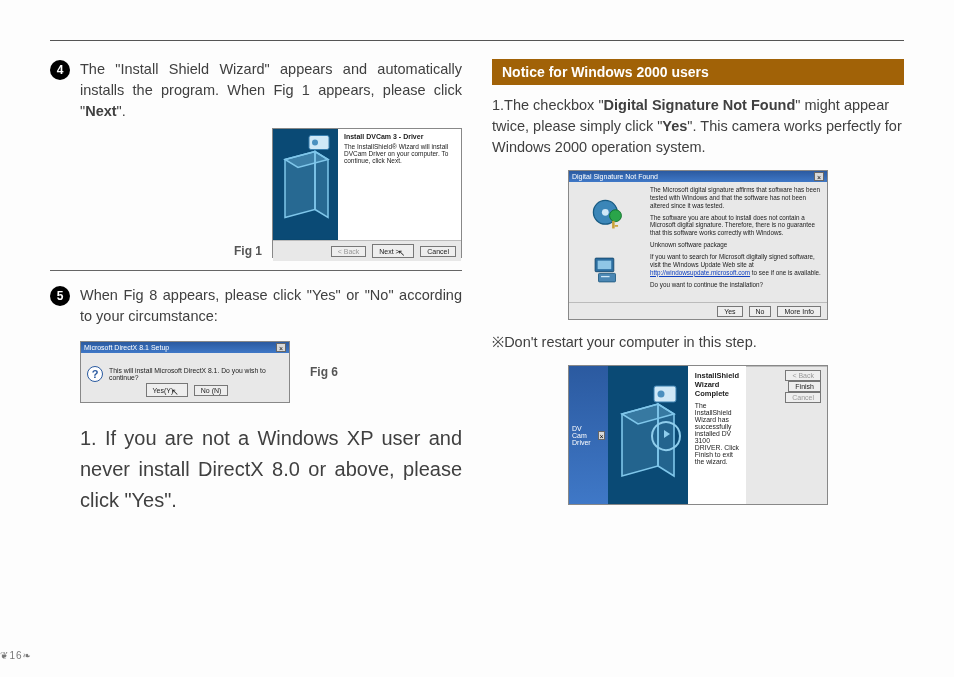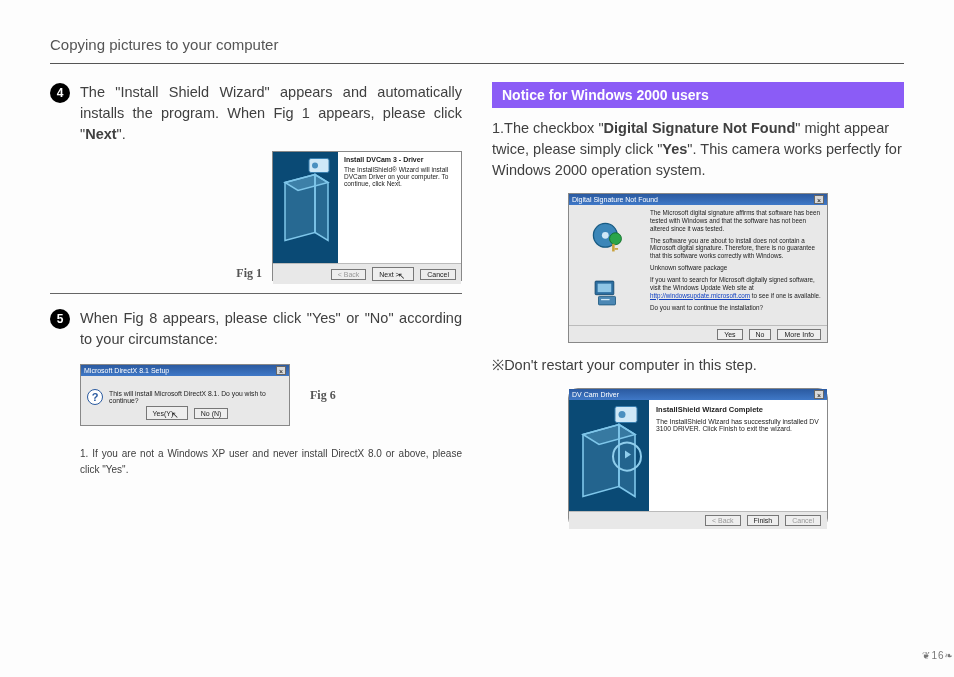--- a/index.html
+++ b/index.html
@@ -7,29 +7,29 @@
   .page { width: 954px; height: 677px; position: relative; padding: 36px 50px 18px 50px; }
   .header-title { font-size: 15px; color: #555; padding-bottom: 6px; }
   .hr1 { border: none; border-top: 1.5px solid #555; margin-top: 4px; }
   .cols { display: flex; gap: 30px; margin-top: 18px; }
   .col { flex: 1 1 50%; }
   .step { display: flex; gap: 10px; }
   .badge { width: 20px; height: 20px; border-radius: 50%; background: #000; color: #fff; font-size: 12px; font-weight: bold; display: flex; align-items: center; justify-content: center; flex: 0 0 20px; margin-top: 1px; }
   .step-text { font-size: 14.5px; line-height: 1.45; text-align: justify; }
   .step-text .bold { font-weight: bold; }
   .fig1-wrap { display: flex; align-items: flex-end; justify-content: flex-end; gap: 10px; margin-top: 6px; margin-bottom: 10px; }
-  .fig-label { font-size: 12px; font-weight: bold; color: #555; font-family: Liberation Serif, serif; }
+  .fig-label { font-size: 12px; font-weight: bold; color: #555; }
   .sep { border: none; border-top: 1px solid #666; margin: 12px 0 14px 0; }
   .sublist { margin-left: 30px; margin-top: 20px; }
-  .sublist p { font-size: 10px; line-height: 1.55; text-align: justify; margin-bottom: 14px; }
-  .notice-header { background: #8b5cf6; color: #fff; font-weight: bold; font-size: 14px; padding: 5px 10px; }
+  .sublist p { font-size: 20px; line-height: 1.55; text-align: justify; margin-bottom: 14px; }
+  .notice-header { background: #a16207; color: #fff; font-weight: bold; font-size: 14px; padding: 5px 10px; }
   .right-text { font-size: 14.5px; line-height: 1.45; margin-top: 10px; }
   .right-text .bold { font-weight: bold; }
   .fig2-wrap { display: flex; align-items: center; gap: 20px; margin: 14px 0 8px 30px; }
-  .page-num { position: absolute; bottom: 16px; left: 0; right: 0; text-align: right; font-size: 10px; color: #777; letter-spacing: 1px; }
+  .page-num { position: absolute; bottom: 16px; left: 0; right: 0; text-align: left; font-size: 10px; color: #777; letter-spacing: 1px; }
   .center-img { display:flex; justify-content:center; margin: 12px 0; }
 
   
   .win { border: 1px solid #888; background: #e8e8e8; font-size: 7px; color: #222; }
   .win-title { background: linear-gradient(#2b5aa0,#3f78c7); color:#fff; font-size:7px; padding:1px 3px; display:flex; justify-content:space-between; align-items:center; }
   .win-title .x { width:10px; height:9px; background:#d9d9d9; color:#000; text-align:center; line-height:9px; font-size:7px; border:1px solid #666; }
   .btn { display:inline-block; border:1px solid #777; background:#eee; padding:1px 6px; font-size:7px; margin-left:4px; }
   
   .fig1 { width: 190px; height: 130px; display:flex; flex-direction:column; }
   .fig1-body { flex:1; display:flex; background:#fff; }
@@ -48,34 +48,33 @@
   .dsig { width: 260px; height: 150px; }
   .dsig-body { background:#e8e8e8; display:flex; height:120px; }
   .dsig-left { width:75px; display:flex; flex-direction:column; justify-content:space-around; align-items:center; padding:4px; }
   .dsig-right { flex:1; padding:4px 6px; font-size:6.3px; line-height:1.25; color:#222; }
   .dsig-right p { margin-bottom:4px; }
   .dsig-right a { color:#1040c0; text-decoration:underline; }
   .dsig-footer { text-align:right; padding:3px 6px; border-top:1px solid #bbb; }
   .disc-icon { width:34px; height:34px; }
   .pc-icon { width:34px; height:34px; }
   
-  .finish { width: 260px; height: 140px; display:flex; flex-direction:column;border-radius:10px; }
+  .finish { width: 260px; height: 140px; display:flex; flex-direction:row; }
   .finish-body { flex:1; display:flex; background:#fff; }
   .finish-left { width:80px; background:#0a4a75; }
   .finish-right { flex:1; padding:5px 7px; font-size:6.8px; }
   .finish-right .t1 { font-weight:bold; font-size:7.5px; margin-bottom:4px; }
   .finish-footer { background:#e8e8e8; border-top:1px solid #bbb; text-align:right; padding:3px 6px; }
   .btn-disabled { color:#999; }
   .cursor { font-size:9px; position:relative; top:2px; left:-2px; }
 </style>
 </head>
 <body>
 
 <div class="page">
-  <div class="header-title">Copying pictures to your computer</div>
   <hr class="hr1">
 
   <div class="cols">
 
     <div class="col">
 
       <div class="step">
         <div class="badge">4</div>
         <div class="step-text">
           <span>The "Install Shield Wizard" appears and automatically installs the program. When Fig 1 appears, please click "</span><span class="bold">Next</span><span>".</span>

